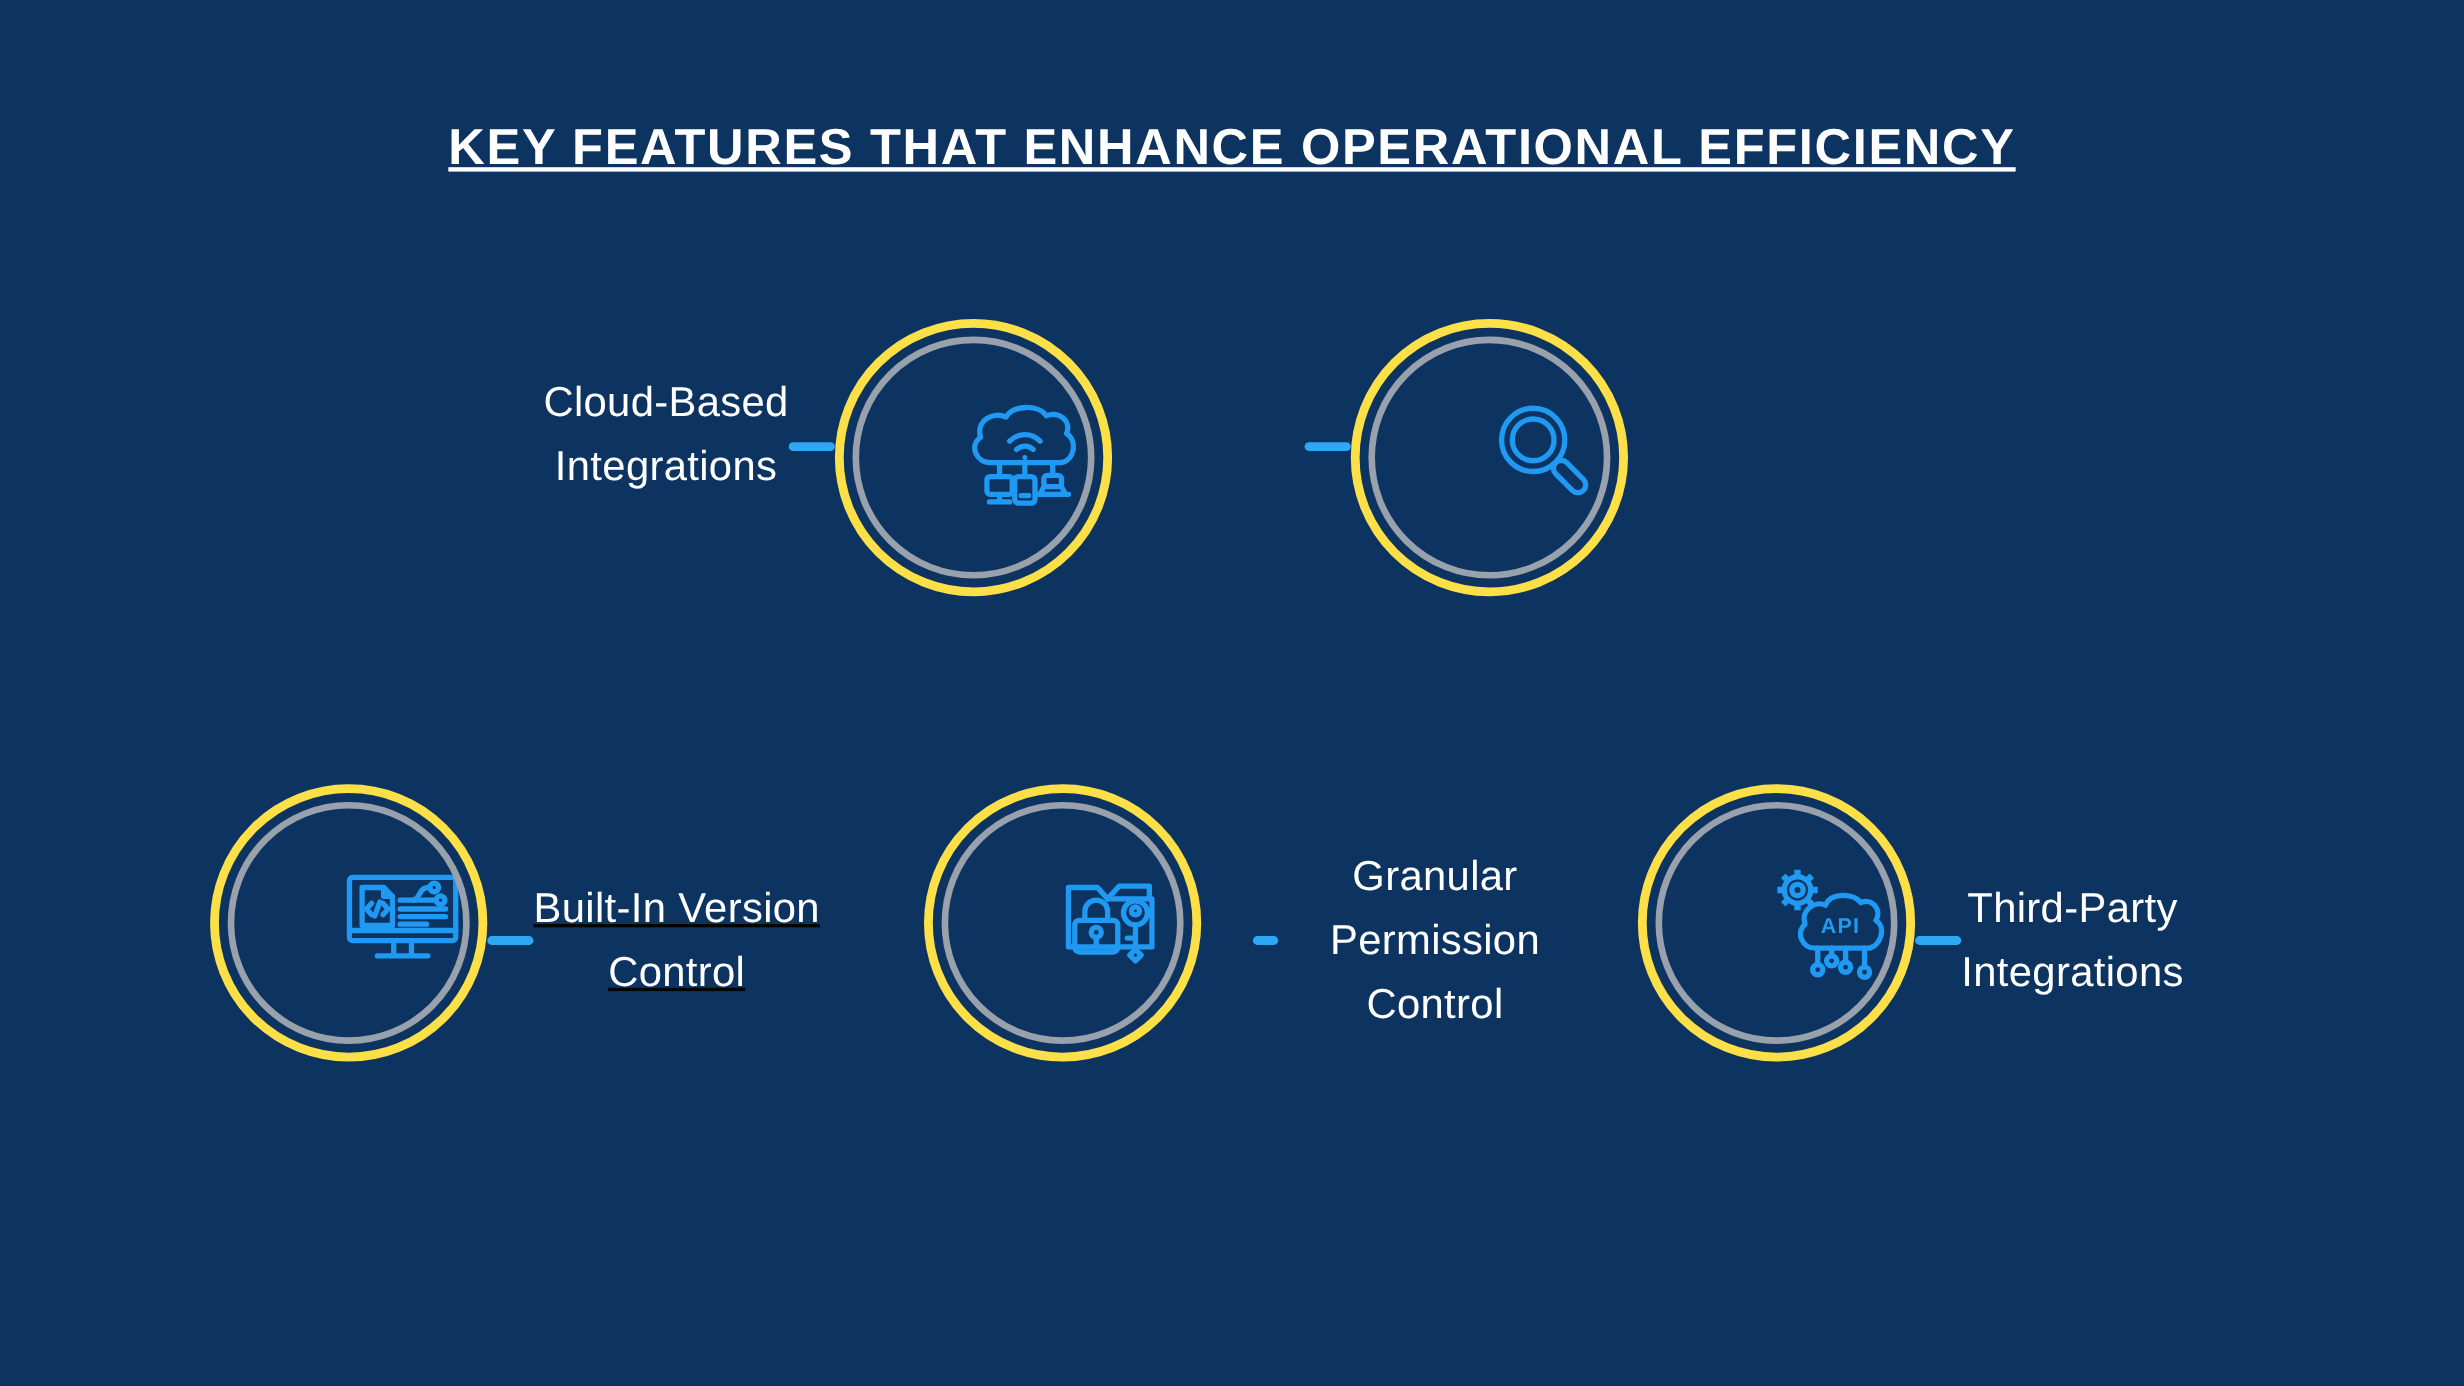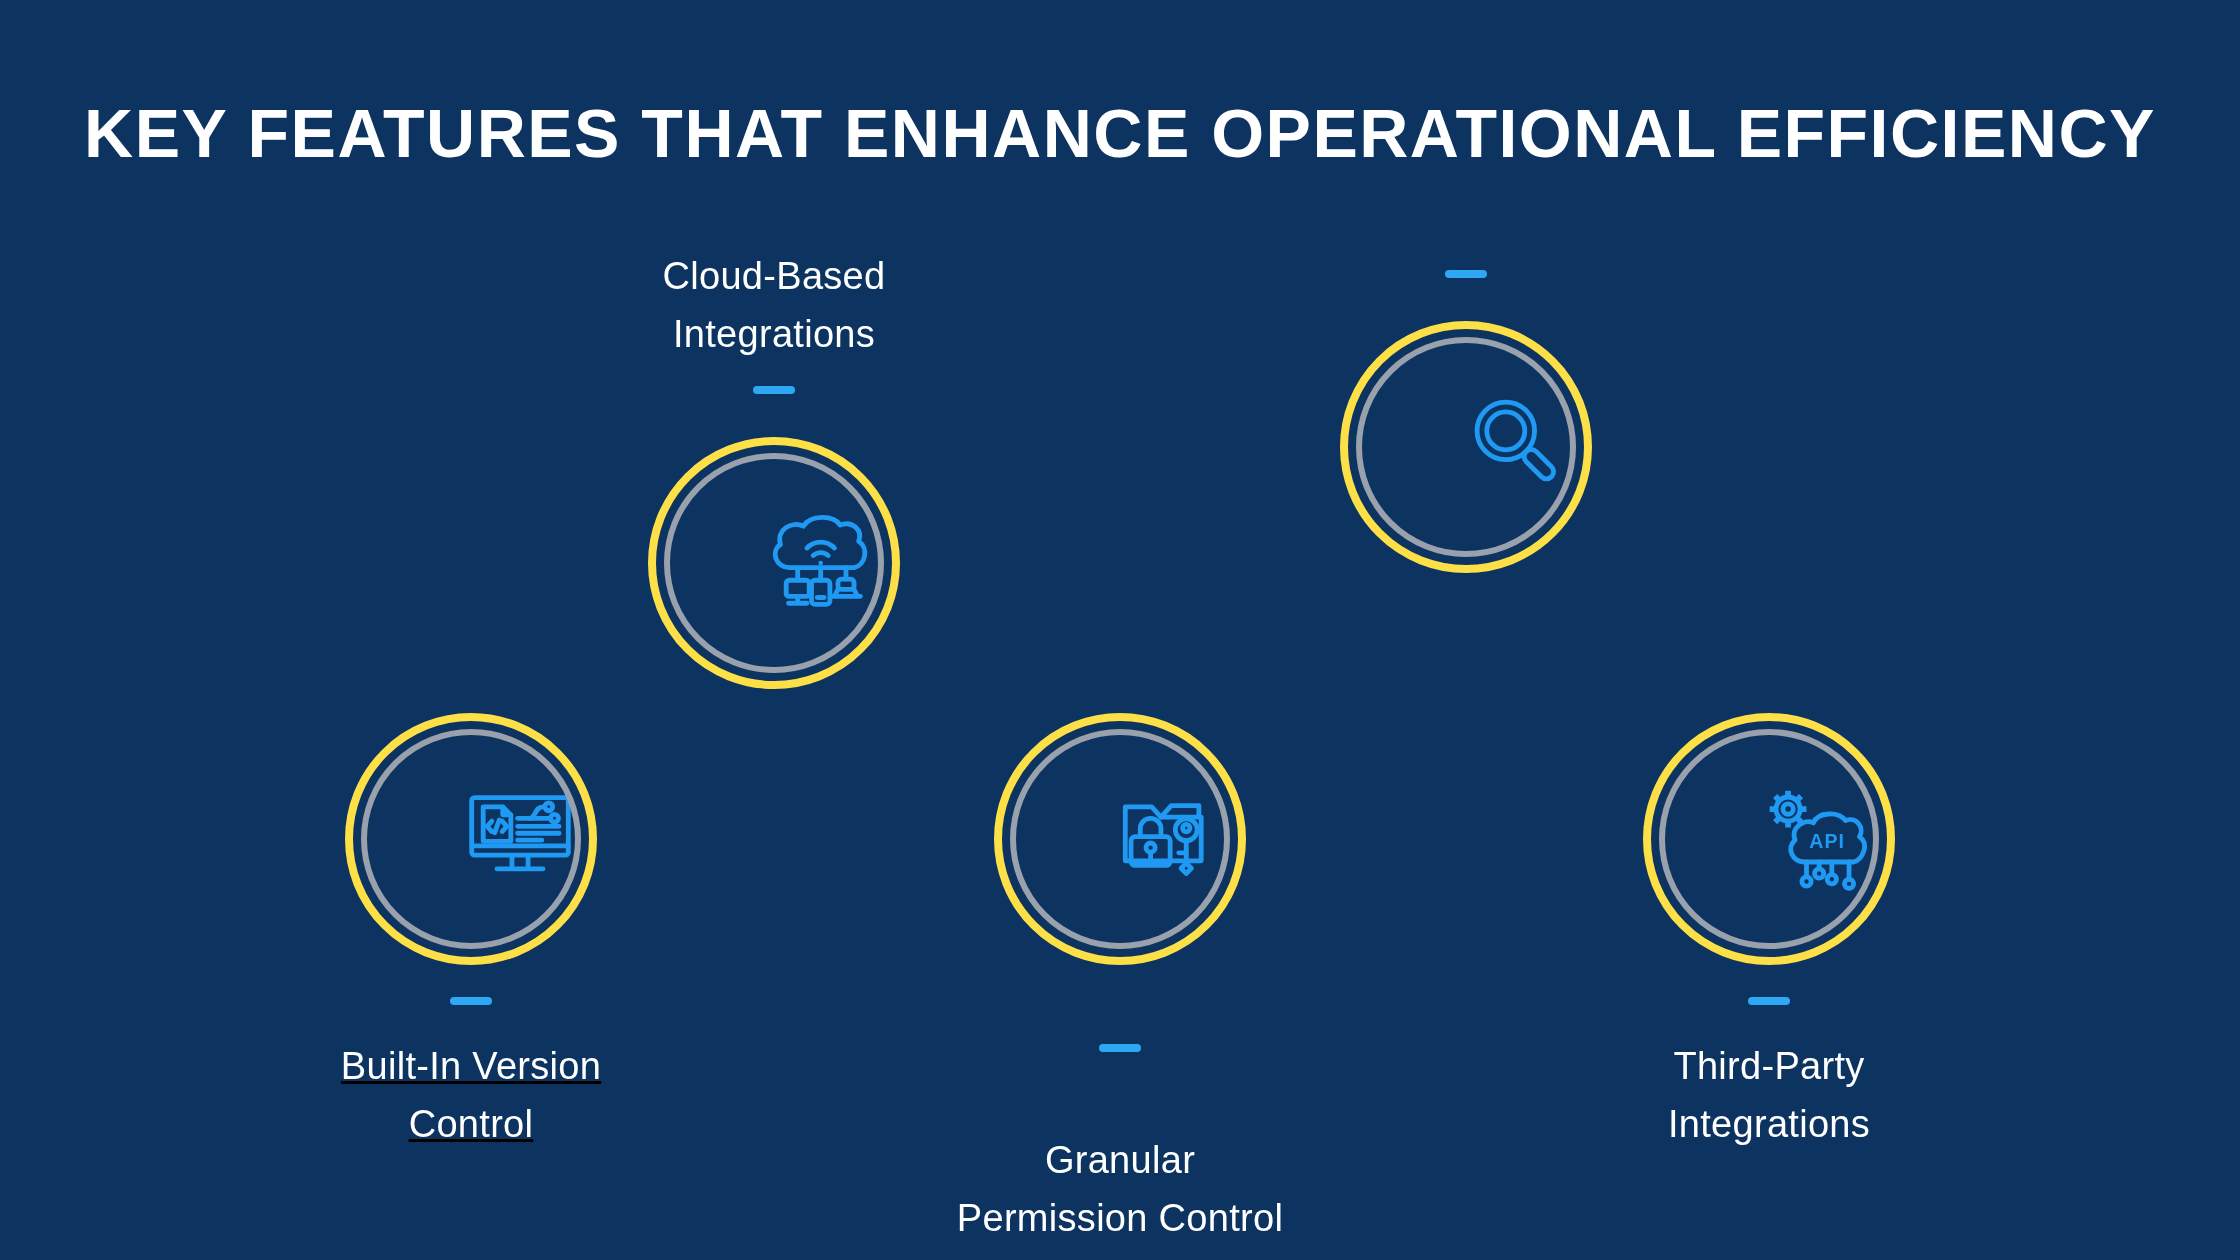--- a/index.html
+++ b/index.html
@@ -12,31 +12,32 @@
   }
   .canvas {
     position: absolute; inset: 0;
     width: 2240px; height: 1260px;
   }
   .title {
     position: absolute;
     top: 102px; left: 0; width: 100%;
     text-align: center;
     color: #ffffff;
-    font-size: 68px;
+    font-size: 46px;
     font-weight: 700;
     letter-spacing: 1.5px;
     line-height: 62px;
     white-space: nowrap;
+    text-decoration: underline;
   }
   .feature {
     position: absolute;
     width: 560px;
     display: flex;
-    flex-direction: column;
+    flex-direction: row;
     align-items: center;
     transform: translateX(-50%);
   }
   .feature-label {
     color: #ffffff;
     font-size: 38px;
     line-height: 58px;
     text-align: center;
     font-weight: 400;
     letter-spacing: 0.3px;

